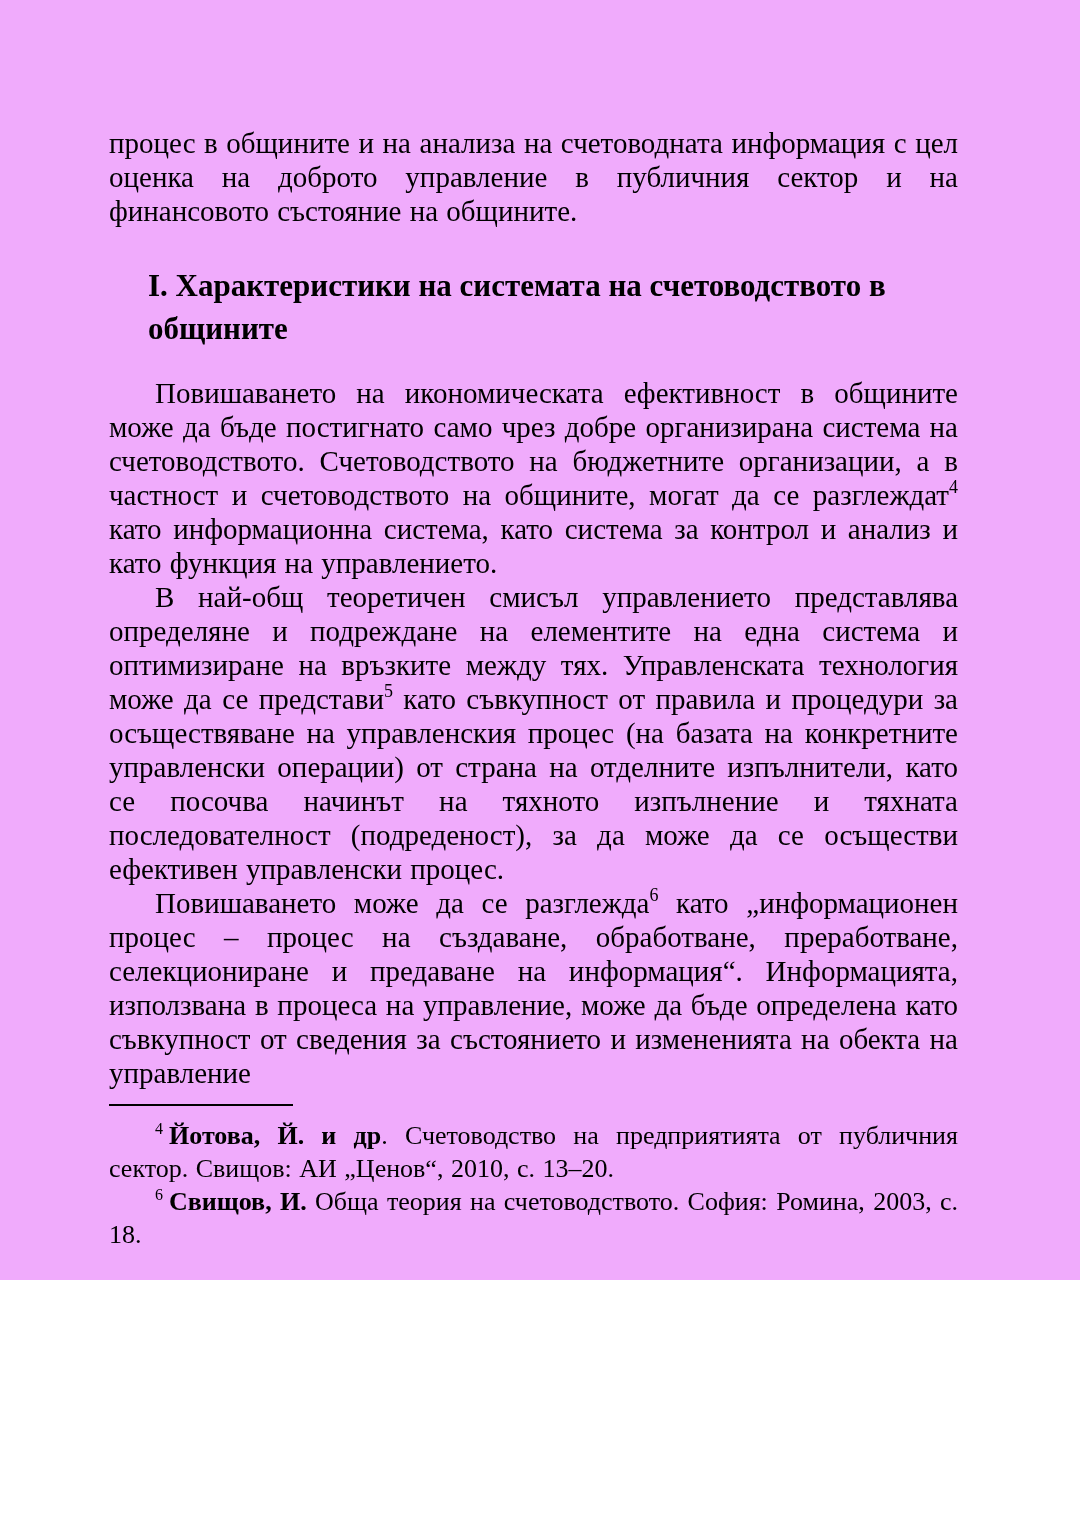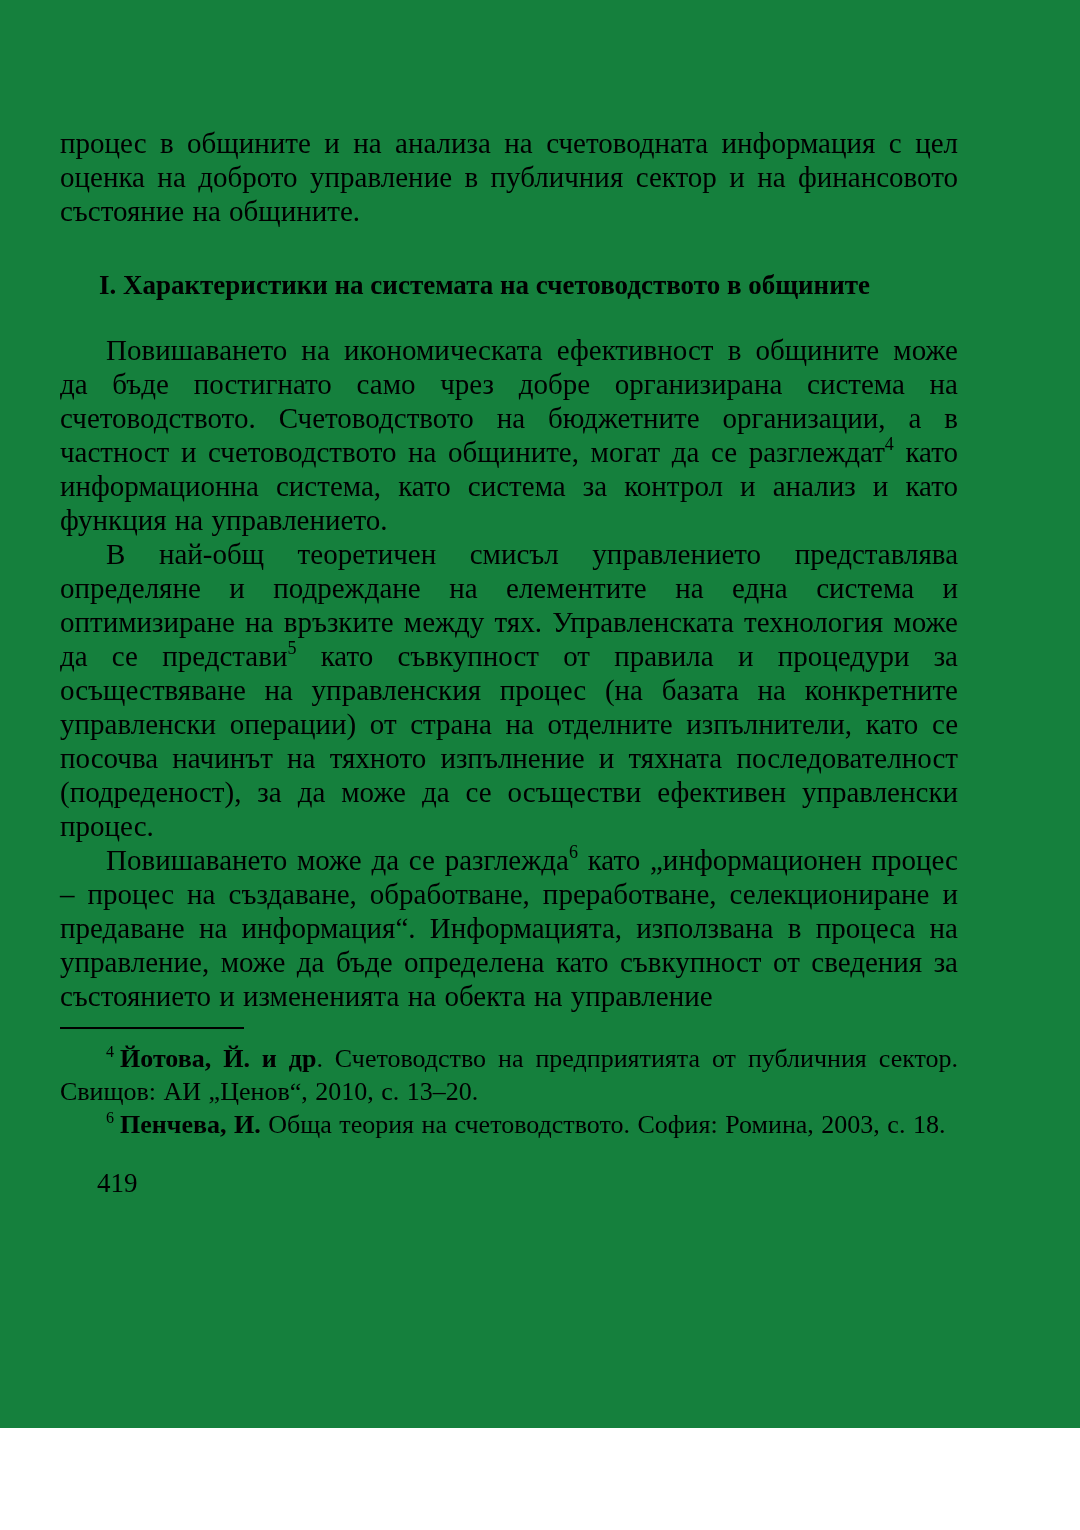--- a/index.html
+++ b/index.html
@@ -6,35 +6,35 @@
   html, body { background: #ffffff; }
   body {
     width: 1080px;
     height: 1530px;
     font-family: "Liberation Serif", "DejaVu Serif", serif;
     color: #000000;
     position: relative;
   }
   .page {
     width: 1080px;
-    height: 1428px;
-    padding: 126px 122px 0 60px;
+    height: 1280px;
+    padding: 126px 122px 0 109px;
     overflow: hidden;
-    background: #15803d;
+    background: #f0abfc;
   }
   .para {
     font-size: 29px;
     line-height: 34px;
     text-align: justify;
     text-indent: 46px;
     word-spacing: 1px;
   }
   .para.continued { text-indent: 0; }
   .heading {
-    font-size: 27px;
+    font-size: 31px;
     line-height: 43px;
     font-weight: bold;
     margin: 36px 0 26px 0;
     padding-left: 39px;
     max-width: 810px;
   }
   sup.fnref {
     font-size: 18px;
     line-height: 0;
     vertical-align: 12px;
@@ -87,19 +87,19 @@
 
   </main>
 
   <footer class="footnotes">
 
     <div class="fn-rule"></div>
 
     <p class="footnote"><sup class="fnref">4</sup><span class="fn-author">Йотова, Й. и др</span><span>. Счетоводство на предприятията от публичния сектор. Свищов: АИ „Ценов“, 2010, с. 13–20.</span></p>
 
 
-    <p class="footnote"><sup class="fnref">6</sup><span class="fn-author">Пенчева, И.</span><span> Обща теория на счетоводството. София: Ромина, 2003, с. 18.</span></p>
+    <p class="footnote"><sup class="fnref">6</sup><span class="fn-author">Свищов, И.</span><span> Обща теория на счетоводството. София: Ромина, 2003, с. 18.</span></p>
 
     <div class="page-number">419</div>
 
   </footer>
 
 </div>
 
 </body></html>

